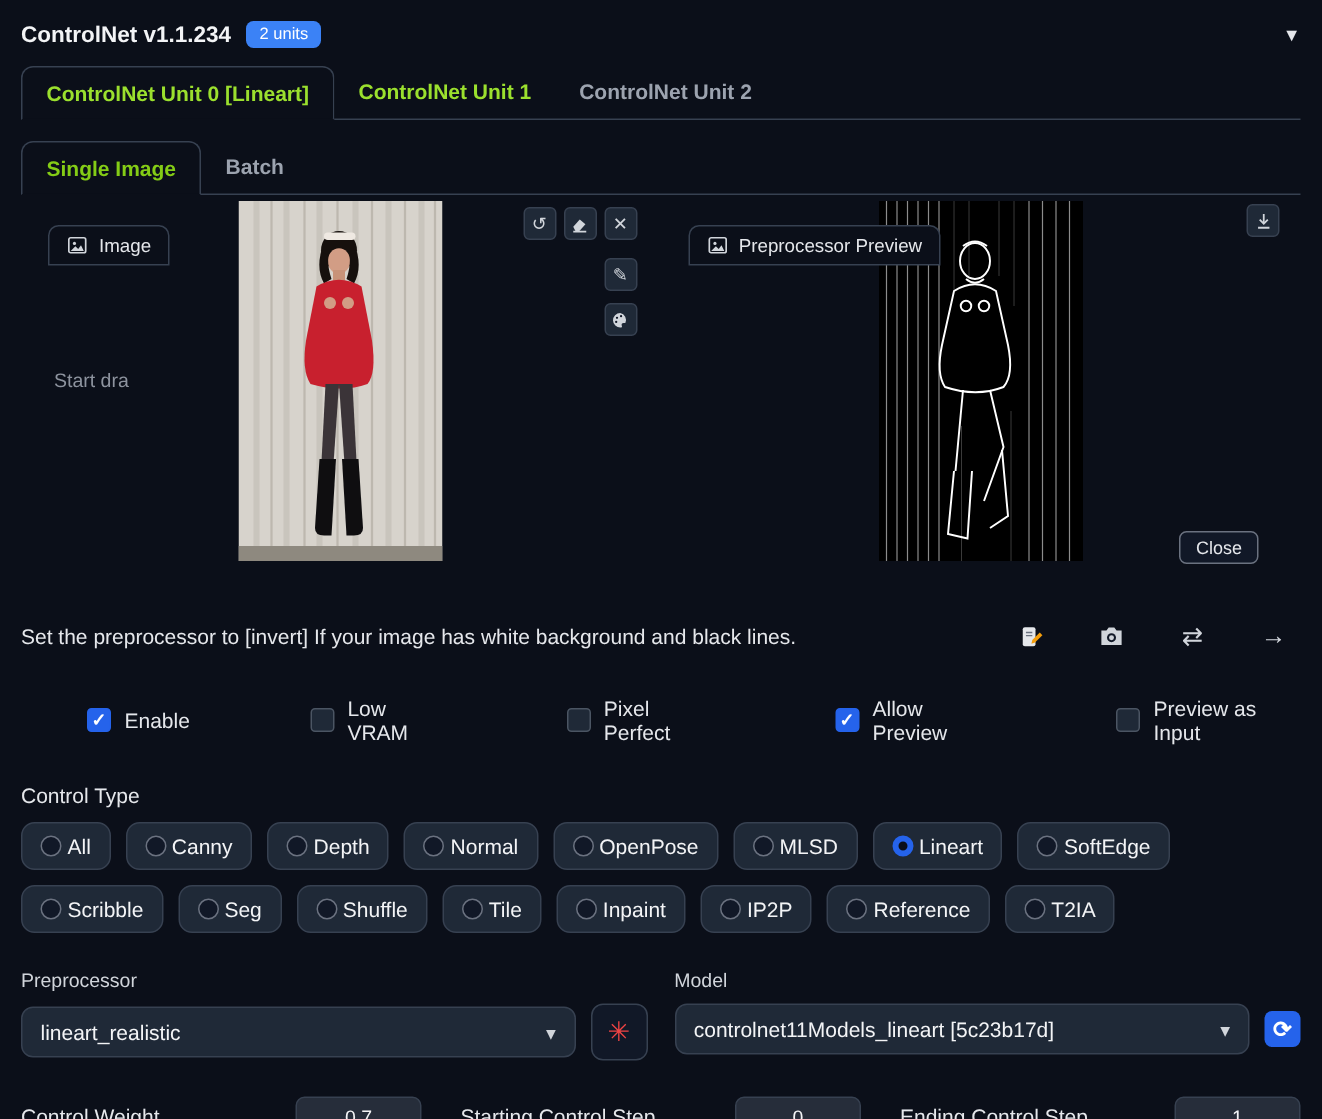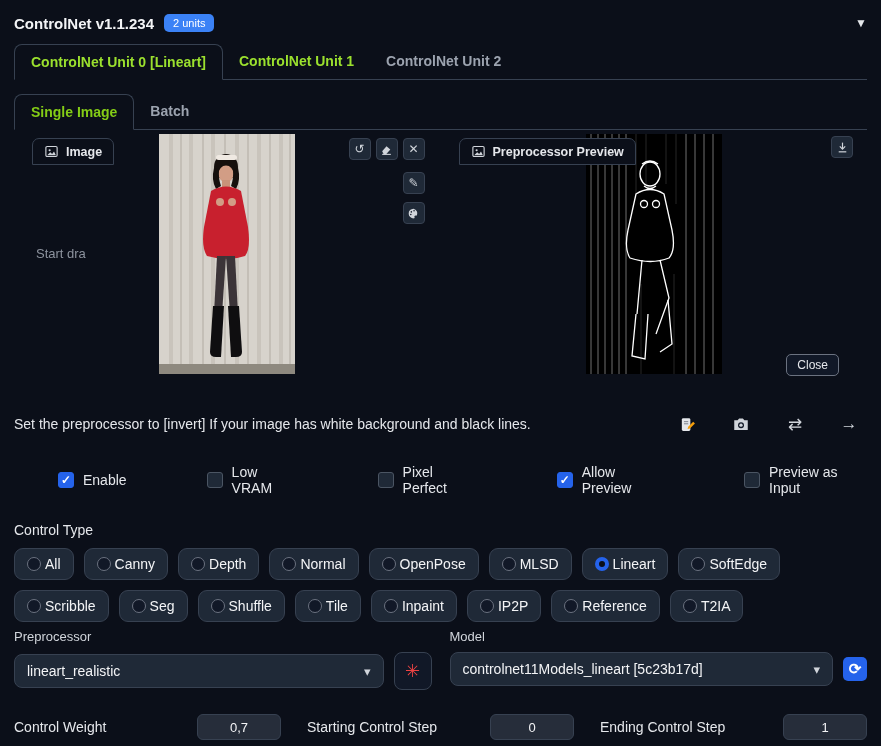--- a/index.html
+++ b/index.html
@@ -23,23 +23,23 @@
   .tabbar { display:flex; border-bottom:1px solid #374151; margin-top:8px; }
   .tab { padding:9px 16px; font-size:14px; font-weight:700; color:#9ca3af; cursor:pointer; }
   .tab.green { color:#9be02e; }
   .tab.white { color:#84cc16; }
   .tab.active { border:1px solid #374151; border-bottom:1px solid #0b0f19;
                 margin-bottom:-1px; border-radius:8px 8px 0 0; background:#0b0f19; }
   .modebar { margin-top:14px; }
   
   .img-row { display:flex; height:262px; }
   .pane { position:relative; flex:1; }
-  .pane-label { position:absolute; top:8px; left:18px; display:inline-flex; align-items:center;
+  .pane-label { position:absolute; top:20px; left:18px; display:inline-flex; align-items:center;
       gap:7px; padding:5px 11px; border:1px solid #374151; border-radius:7px 7px 0 0;
-      background:#0b0f19; font-size:12.5px; color:#e5e7eb; z-index:2;font-weight:bold; }
+      background:#0b0f19; font-size:12.5px; color:#e5e7eb; z-index:2; }
   .photo-wrap { position:absolute; top:4px; left:50%; transform:translateX(-50%); }
   .photo-wrap svg { display:block; }
   .hint { position:absolute; top:116px; left:22px; color:#8d939e; font-size:13px; z-index:2; }
   .icon-btn { width:22px; height:22px; display:flex; align-items:center; justify-content:center;
       background:#1f2937; border:1px solid #374151; border-radius:4px; color:#d1d5db;
       font-size:12px; cursor:pointer; }
   .tl-btns { position:absolute; top:8px; right:16px; display:flex; gap:5px; z-index:3; }
   .side-btns { position:absolute; top:42px; right:16px; display:flex; flex-direction:column; gap:8px; z-index:3; }
   .dl-btn { position:absolute; top:6px; right:14px; z-index:3; }
   .close-btn { position:absolute; bottom:16px; right:28px; padding:3px 10px; font-size:12px;
@@ -59,21 +59,21 @@
   .chk.checked .box::after { content:"✓"; position:absolute; inset:0; color:#fff; font-size:12px;
       font-weight:700; display:flex; align-items:center; justify-content:center; }
   
   .section-label { margin-top:26px; font-size:14px; color:#e5e7eb; }
   .radio-wrap { display:flex; flex-wrap:wrap; gap:10px 10px; margin-top:10px; }
   .rchip { display:flex; align-items:center; gap:4px; padding:7px 12px; background:#1f2937;
       border:1px solid #374151; border-radius:9px; font-size:14px; color:#f3f4f6; cursor:pointer; }
   .rdot { width:14px; height:14px; border-radius:50%; background:#111827; border:1px solid #6b7280; flex:0 0 auto; }
   .rchip.selected .rdot { border:4px solid #2563eb; background:#0b0f19; }
   
-  .sel-row { display:flex; gap:18px; margin-top:7px; }
+  .sel-row { display:flex; gap:18px; margin-top:24px; }
   .sel-col { flex:1; }
   .sel-label { font-size:13px; color:#d1d5db; margin-bottom:8px; }
   .sel-line { display:flex; gap:10px; align-items:center; }
   .dropdown { flex:1; height:34px; background:#1f2937; border:1px solid #374151; border-radius:8px;
       display:flex; align-items:center; padding:0 12px; font-size:14px; color:#f3f4f6; cursor:pointer; }
   .dropdown .caret { margin-left:auto; color:#d1d5db; font-size:13px; }
   .sq-btn { width:38px; height:38px; background:#111827; border:1px solid #374151; border-radius:8px;
       display:flex; align-items:center; justify-content:center; cursor:pointer; }
   .boom { color:#ef4444; font-size:18px; }
   .refresh-btn { width:24px; height:24px; border-radius:5px; background:#2563eb; color:#fff;

